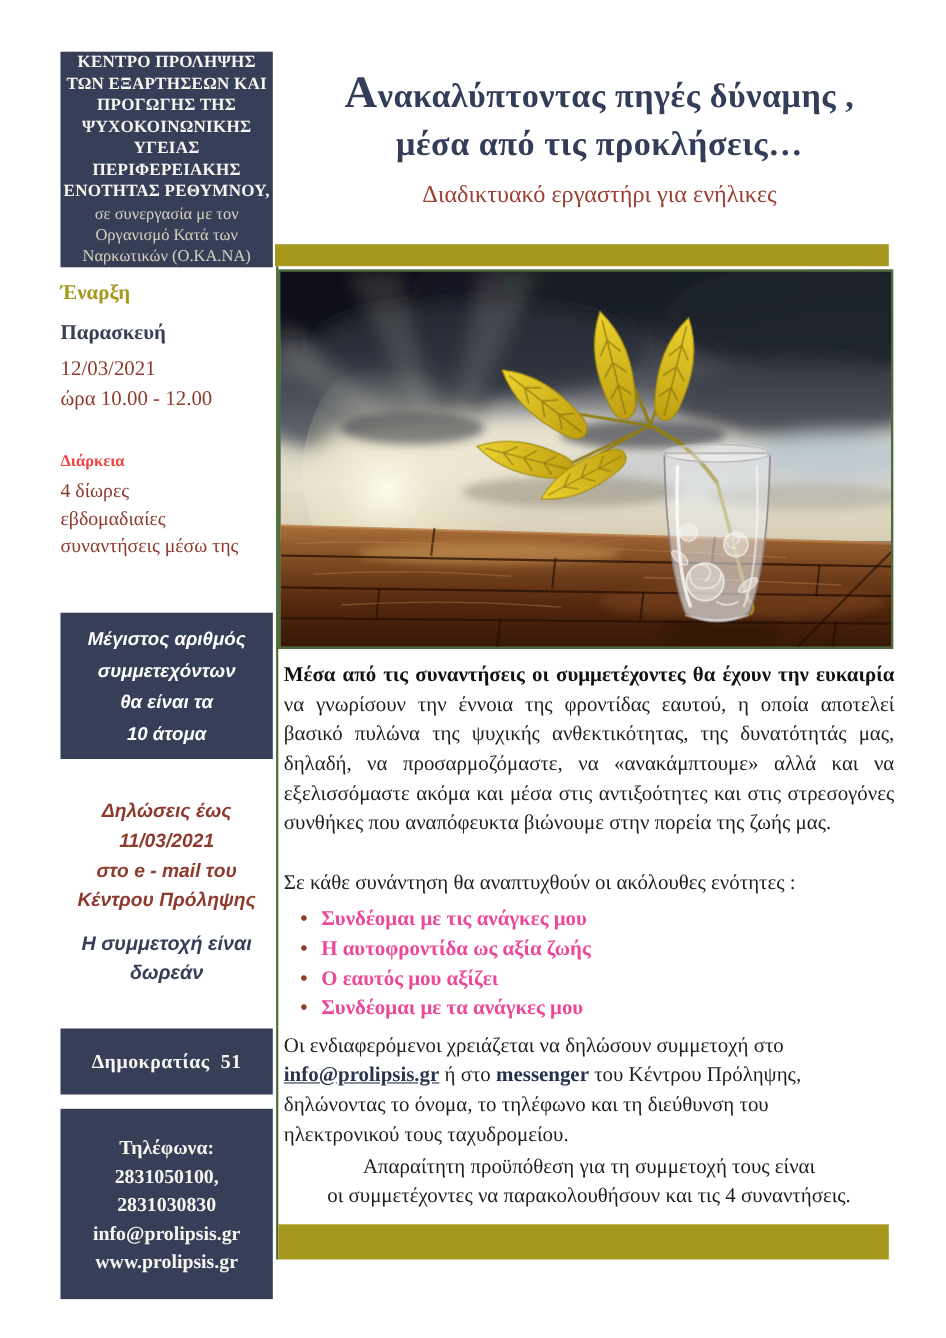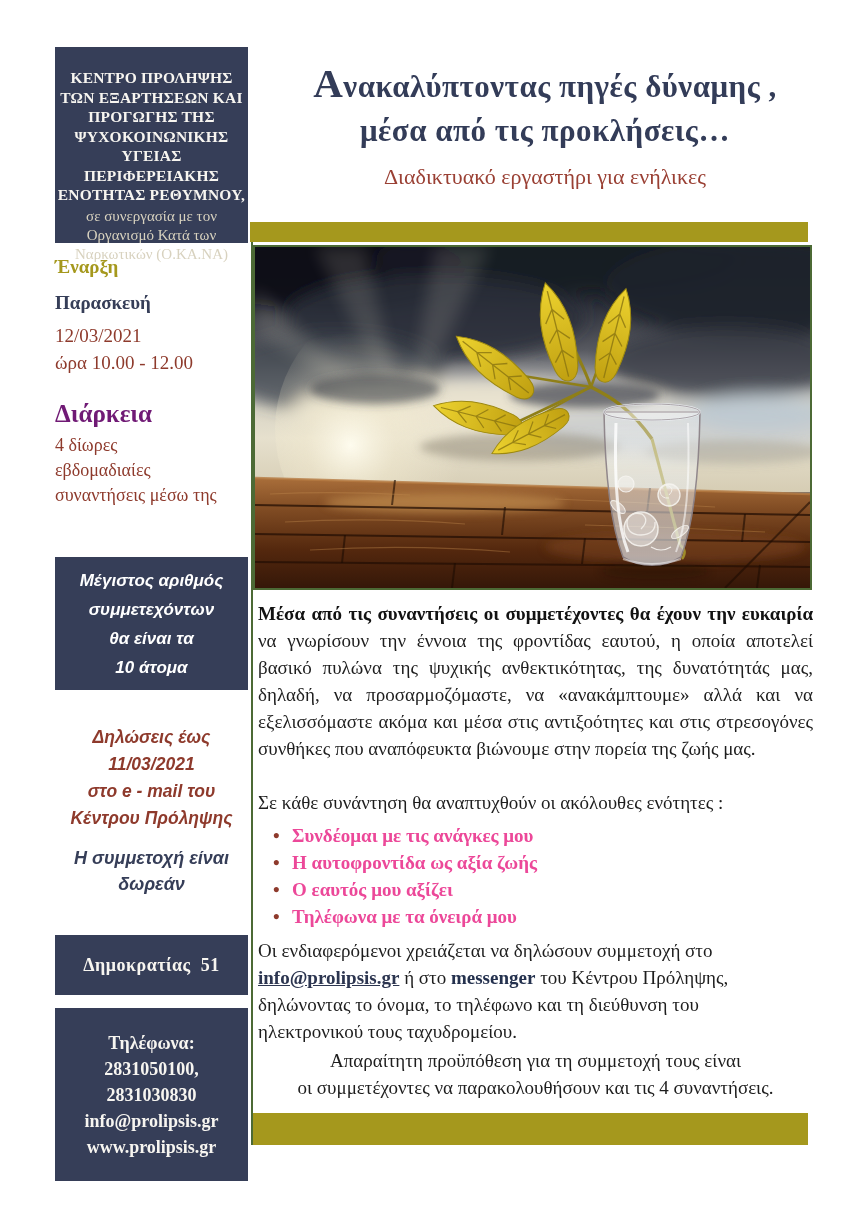--- a/index.html
+++ b/index.html
@@ -3,29 +3,29 @@
 <meta charset="utf-8">
 <style>
   html,body{margin:0;padding:0;background:#ffffff;}
   #page{position:relative;width:860px;height:1216px;background:#ffffff;overflow:hidden;
         font-family:"Liberation Serif",serif;}
   .prel{white-space:pre-line;}
 
   
   .navy-box{position:absolute;left:55px;width:193px;background:#363e58;color:#f7f5f0;
             text-align:center;box-sizing:border-box;}
-  #org-box{top:47px;height:196px;padding-top:21px;}
+  #org-box{top:47px;height:196px;}
   .org-title{font-weight:bold;font-size:15.5px;line-height:19.5px;letter-spacing:.2px;color:#f7f5f0;}
   .org-partner{font-size:15px;line-height:19px;color:#d8d2bf;margin-top:2px;}
 
   #schedule{position:absolute;left:55px;top:256px;width:193px;text-align:left;}
   .sch-start{color:#a5981d;font-weight:bold;font-size:19px;margin-bottom:14px;}
   .sch-day{color:#363e58;font-weight:bold;font-size:19px;margin-bottom:8px;}
   .sch-date,.sch-time{color:#8e3a2c;font-size:19px;line-height:27px;}
-  .sch-duration{color:#701a75;font-weight:bold;font-size:25px;margin:24px 0 5px 0;}
+  .sch-duration{color:#ef4444;font-weight:bold;font-size:15px;margin:36px 0 5px 0;}
   .sch-lines{color:#8e3a2c;font-size:18px;line-height:25px;}
   .sch-platform{color:#8e3a2c;font-size:18px;line-height:25px;}
   .platform-name{font-weight:bold;color:#53290f;}
 
   #participants-box{top:557px;height:133px;font-family:"Liberation Sans",sans-serif;
       font-style:italic;font-weight:bold;font-size:17px;line-height:29px;
       display:flex;align-items:center;justify-content:center;color:#ffffff;}
   #registration{position:absolute;left:55px;top:724px;width:193px;text-align:center;
       font-family:"Liberation Sans",sans-serif;font-style:italic;font-weight:bold;
       font-size:17.5px;line-height:27px;color:#8e3a2c;}
@@ -267,21 +267,21 @@
 
   <div class="bodytxt" id="p1"><span class="p1-bold">Μέσα από τις συναντήσεις οι συμμετέχοντες θα έχουν την ευκαιρία</span><span> να γνωρίσουν την έννοια της φροντίδας εαυτού, η οποία αποτελεί βασικό πυλώνα της ψυχικής ανθεκτικότητας, της δυνατότητάς μας, δηλαδή, να προσαρμοζόμαστε, να «ανακάμπτουμε» αλλά και να εξελισσόμαστε ακόμα και μέσα στις αντιξοότητες και στις στρεσογόνες συνθήκες που αναπόφευκτα βιώνουμε στην πορεία της ζωής μας.</span></div>
 
   <div class="bodytxt" id="sections-intro">Σε κάθε συνάντηση θα αναπτυχθούν οι ακόλουθες ενότητες :</div>
 
   <div class="bodytxt" id="bullets">
     <ul>
       <li>Συνδέομαι με τις ανάγκες μου</li>
       <li>Η αυτοφροντίδα ως αξία ζωής</li>
       <li>Ο εαυτός μου αξίζει</li>
-      <li>Τηλέφωνα με τα όνειρά μου</li>
+      <li>Συνδέομαι με τα ανάγκες μου</li>
     </ul>
   </div>
 
   <div class="bodytxt" id="p3"><span>Οι ενδιαφερόμενοι χρειάζεται να δηλώσουν συμμετοχή στο </span><span class="email-link">info@prolipsis.gr</span><span>  ή στο </span><span class="messenger">messenger</span><span> του  Κέντρου Πρόληψης, δηλώνοντας το όνομα, το τηλέφωνο και τη διεύθυνση του ηλεκτρονικού τους ταχυδρομείου.</span></div>
 
   <div class="bodytxt" id="p4">Απαραίτητη προϋπόθεση για τη συμμετοχή τους είναι
 οι συμμετέχοντες να παρακολουθήσουν και τις 4 συναντήσεις.</div>
 
 </div>
 

